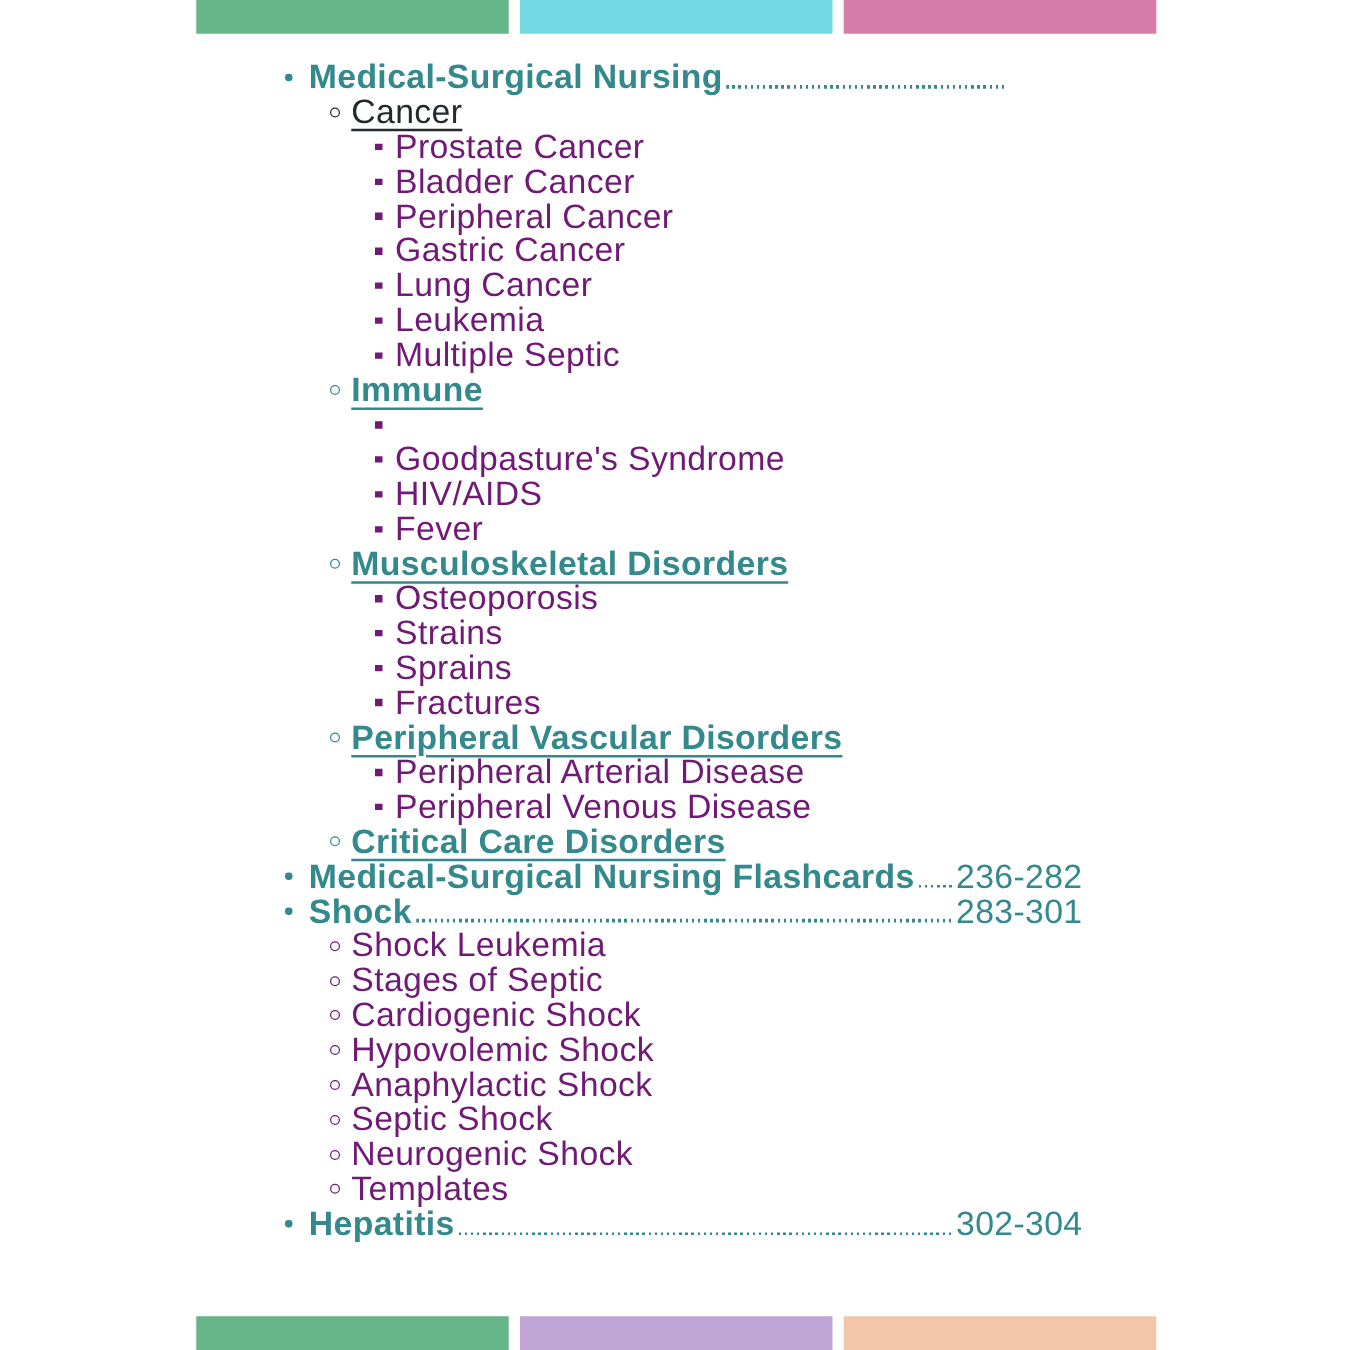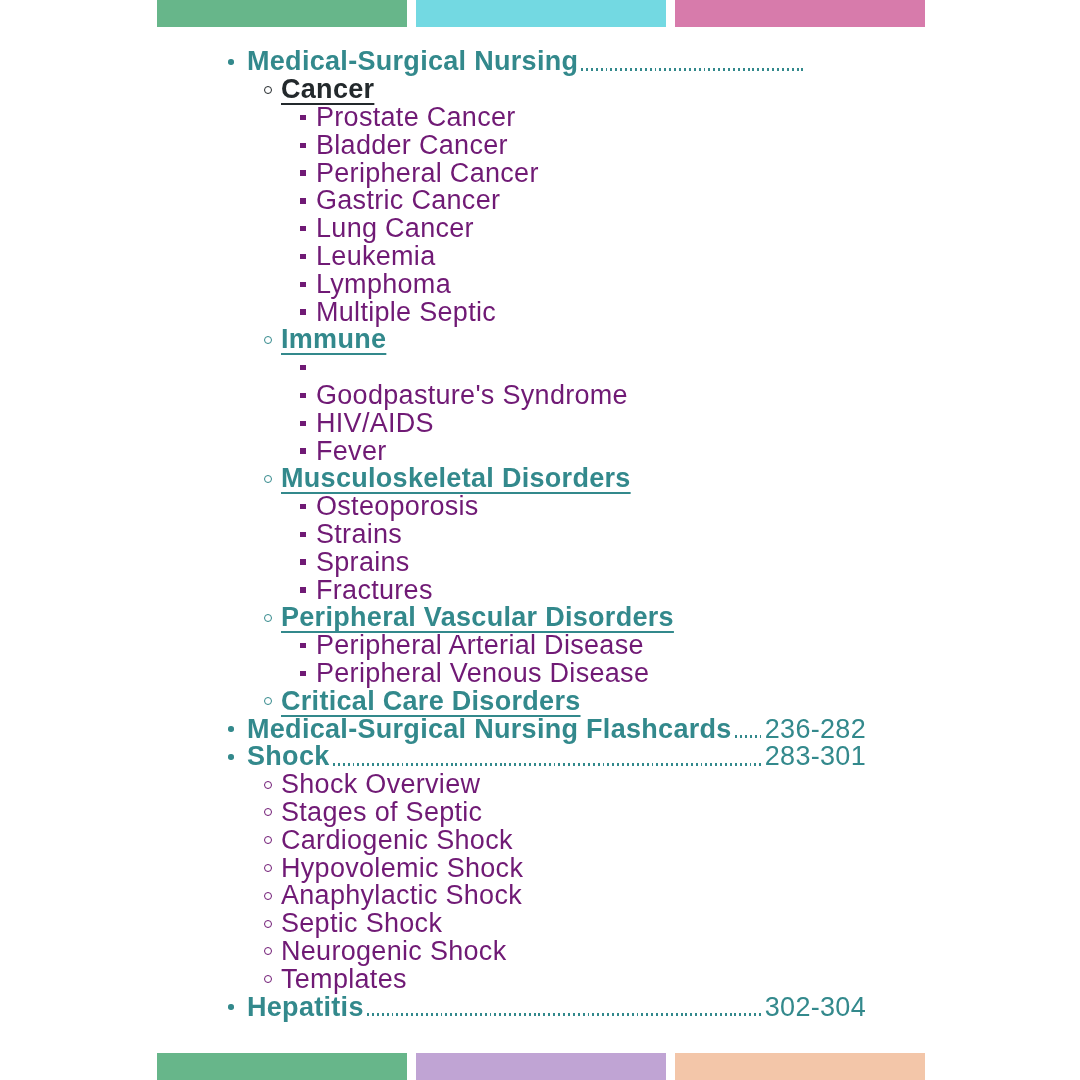--- a/index.html
+++ b/index.html
@@ -70,21 +70,21 @@
   .lvl3 .bullet::before {
     content: "";
     width: 5.5px; height: 5.5px;
     background: currentColor;
   }
 
   
   .s-teal   { color: #33898c; font-weight: 700; }
   .s-teal-u { color: #33898c; font-weight: 700; }
   .s-dark   { color: #701a75; font-weight: 400; }
-  .s-dark-bu{ color: #23292c; font-weight: 700; text-align: center; }
+  .s-dark-bu{ color: #23292c; font-weight: 400; text-align: center; }
   .s-teal-u .label,
   .s-dark-bu .label {
     text-decoration: underline;
     text-decoration-thickness: 1.7px;
     text-underline-offset: 4.5px;
   }
 
   
   .has-leader { width: 638px; }          
   .has-leader.no-pages { width: 579px; } 
@@ -136,24 +136,20 @@
     <div class="row lvl3 s-dark">
       <span class="bullet"></span>
       <span class="label">Lung Cancer</span>
     </div>
     <div class="row lvl3 s-dark">
       <span class="bullet"></span>
       <span class="label">Leukemia</span>
     </div>
     <div class="row lvl3 s-dark">
       <span class="bullet"></span>
-      <span class="label">Lymphoma</span>
-    </div>
-    <div class="row lvl3 s-dark">
-      <span class="bullet"></span>
       <span class="label">Multiple Septic</span>
     </div>
     <div class="row lvl2 s-teal-u">
       <span class="bullet"></span>
       <span class="label">Immune</span>
     </div>
     <div class="row lvl3 s-dark">
       <span class="bullet"></span>
     </div>
     <div class="row lvl3 s-dark">
@@ -211,21 +207,21 @@
       <span class="pages">236-282</span>
     </div>
     <div class="row lvl1 s-teal has-leader">
       <span class="bullet"></span>
       <span class="label">Shock</span>
       <span class="leader"></span>
       <span class="pages">283-301</span>
     </div>
     <div class="row lvl2 s-dark">
       <span class="bullet"></span>
-      <span class="label">Shock Overview</span>
+      <span class="label">Shock Leukemia</span>
     </div>
     <div class="row lvl2 s-dark">
       <span class="bullet"></span>
       <span class="label">Stages of Septic</span>
     </div>
     <div class="row lvl2 s-dark">
       <span class="bullet"></span>
       <span class="label">Cardiogenic Shock</span>
     </div>
     <div class="row lvl2 s-dark">

